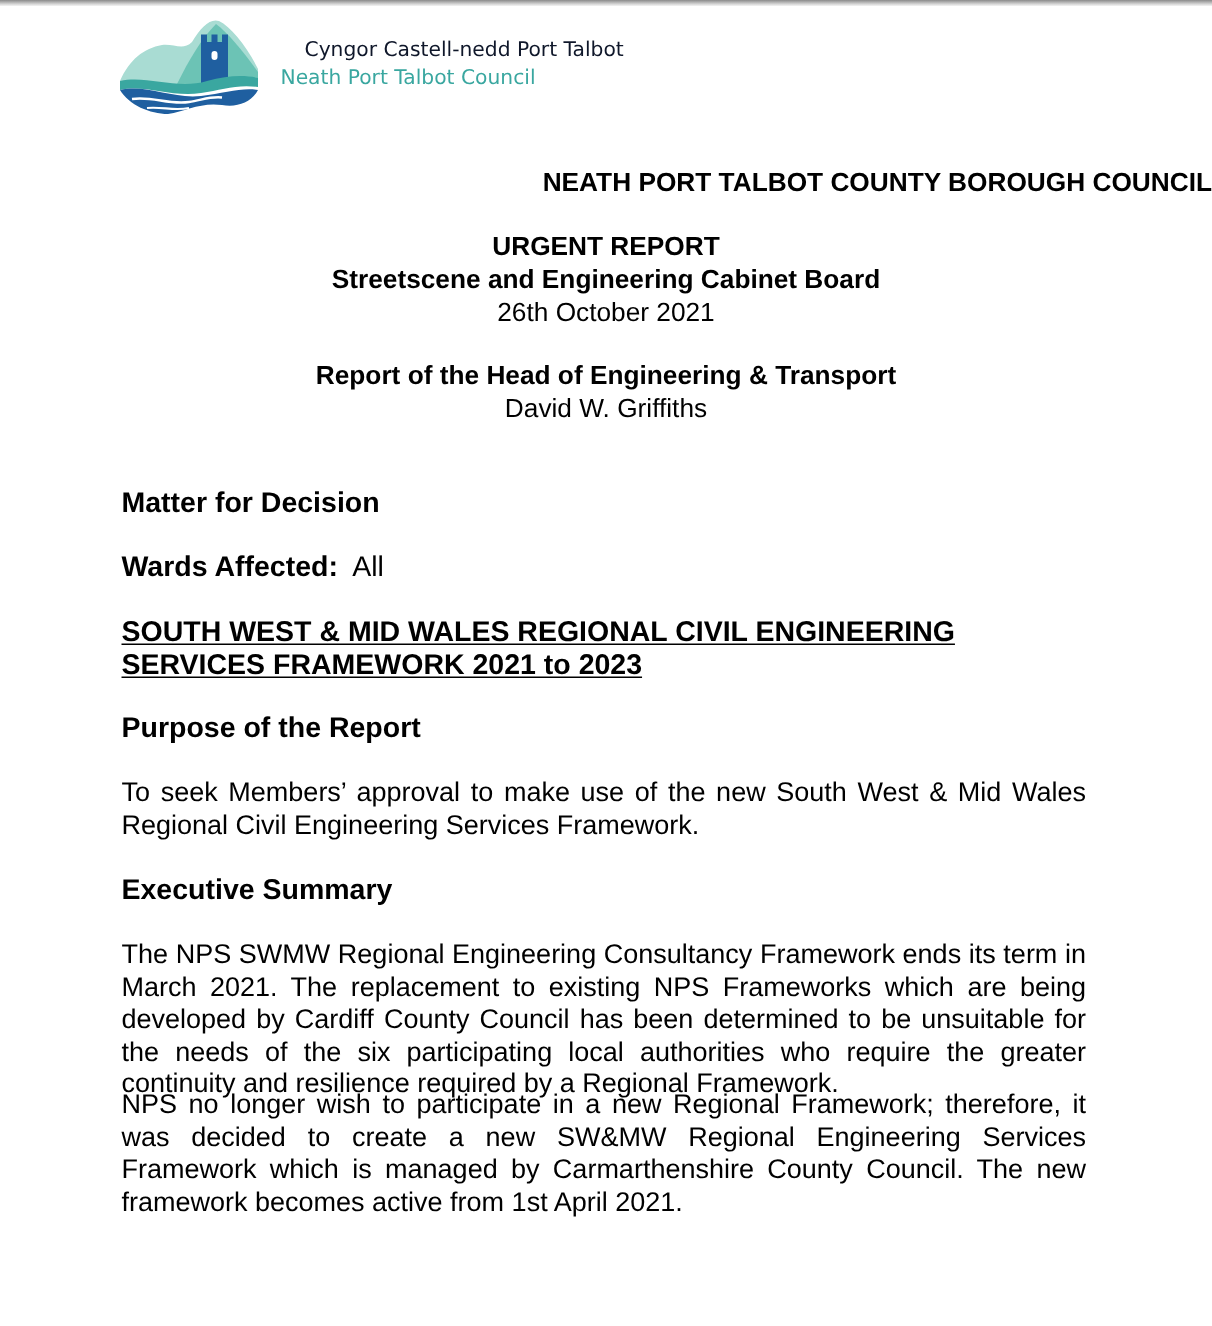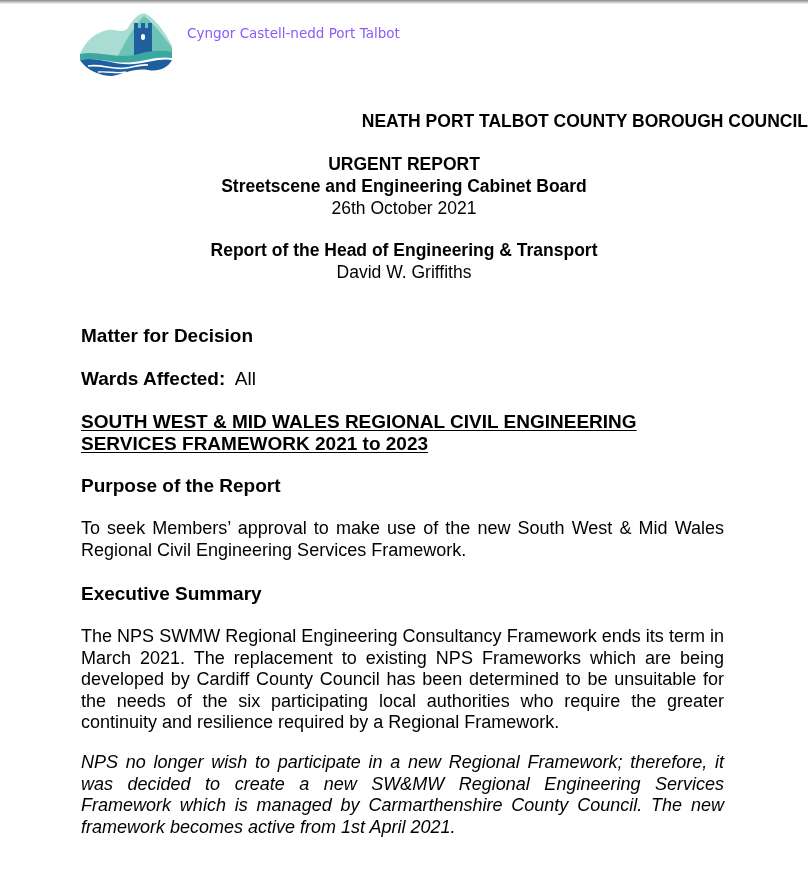--- a/index.html
+++ b/index.html
@@ -7,21 +7,21 @@
     width:808px; height:884px; overflow:hidden; background:#ffffff;
     font-family:"Liberation Sans", sans-serif; color:#000;
     position:relative;
   }
   .topbar {
     position:absolute; left:0; top:0; width:808px; height:4px;
     background:linear-gradient(#8a8a8a,#d8d8d8 70%,#f4f4f4);
   }
   .logo { position:absolute; left:78px; top:10px; width:96px; height:68px; }
   .council-name { position:absolute; left:187px; top:24px; font-family:"DejaVu Sans", sans-serif; font-size:13.5px; line-height:19px; }
-  .council-name .cy { color:#8b5cf6; }
+  .council-name .cy { color:#0f172a;margin-left:16px; }
   .council-name .en { color:#3aa7a0; }
   .center { position:absolute; left:0; width:808px; text-align:center; font-size:17.5px; line-height:22px; }
   .b { font-weight:bold; }
   .left { position:absolute; left:81px; font-size:19px; line-height:22px; }
   .just { position:absolute; left:81px; width:643px; font-size:18px; line-height:21.5px; text-align:justify; text-align-last:left; }
   .u { text-decoration:underline; text-underline-offset:2px; }
 </style>
 </head>
 <body>
 
@@ -36,20 +36,21 @@
   <rect x="70" y="13" width="4" height="6" fill="#1f5fa0"></rect>
   <rect x="63" y="24" width="4" height="6" rx="2" fill="#ffffff"></rect>
   <path d="M2 44 C20 40 40 50 60 44 C74 40 86 40 94 42 L94 48 C80 46 70 50 56 52 C36 55 18 46 2 50 Z" fill="#3aa7a0"></path>
   <path d="M2 50 C20 46 36 56 56 54 C72 52 84 48 94 50 C90 58 80 62 70 60 C56 58 46 64 34 66 C22 66 8 60 2 50 Z" fill="#1f5fa0"></path>
   <path d="M10 56 C24 54 34 60 48 58 C56 57 62 54 70 55" stroke="#ffffff" stroke-width="1.6" fill="none"></path>
   <path d="M20 62 C30 61 38 64 48 62" stroke="#ffffff" stroke-width="1.4" fill="none"></path>
 </svg>
 
 <div class="council-name">
   <div class="cy">Cyngor Castell-nedd Port Talbot</div>
+  <div class="en">Neath Port Talbot Council</div>
 </div>
 
 <div class="center b" style="top:110px;text-align:right;">NEATH PORT TALBOT COUNTY BOROUGH COUNCIL</div>
 
 <div class="center b" style="top:153px;">URGENT REPORT</div>
 <div class="center b" style="top:175px;">Streetscene and Engineering Cabinet Board</div>
 <div class="center" style="top:197px;">26th October 2021</div>
 
 <div class="center b" style="top:239px;">Report of the Head of Engineering &amp; Transport</div>
 <div class="center" style="top:261px;">David W. Griffiths</div>
@@ -62,13 +63,13 @@
 </div>
 
 <div class="left b u" style="top:411px;">SOUTH WEST &amp; MID WALES REGIONAL CIVIL ENGINEERING</div>
 <div class="left b u" style="top:433px;">SERVICES FRAMEWORK 2021 to 2023</div>
 
 <div class="left b" style="top:475px;">Purpose of the Report</div>
 <div class="just" style="top:518px;">To seek Members’ approval to make use of the new South West &amp; Mid Wales Regional Civil Engineering Services Framework.</div>
 
 <div class="left b" style="top:583px;">Executive Summary</div>
 <div class="just" style="top:626px;">The NPS SWMW Regional Engineering Consultancy Framework ends its term in March 2021. The replacement to existing NPS Frameworks which are being developed by Cardiff County Council has been determined to be unsuitable for the needs of the six participating local authorities who require the greater continuity and resilience required by a Regional Framework.</div>
-<div class="just" style="top:752px;font-style:italic;">NPS no longer wish to participate in a new Regional Framework; therefore, it was decided to create a new SW&amp;MW Regional Engineering Services Framework which is managed by Carmarthenshire County Council. The new framework becomes active from 1st April 2021.</div>
+<div class="just" style="top:726px;">NPS no longer wish to participate in a new Regional Framework; therefore, it was decided to create a new SW&amp;MW Regional Engineering Services Framework which is managed by Carmarthenshire County Council. The new framework becomes active from 1st April 2021.</div>
 
 </body></html>

